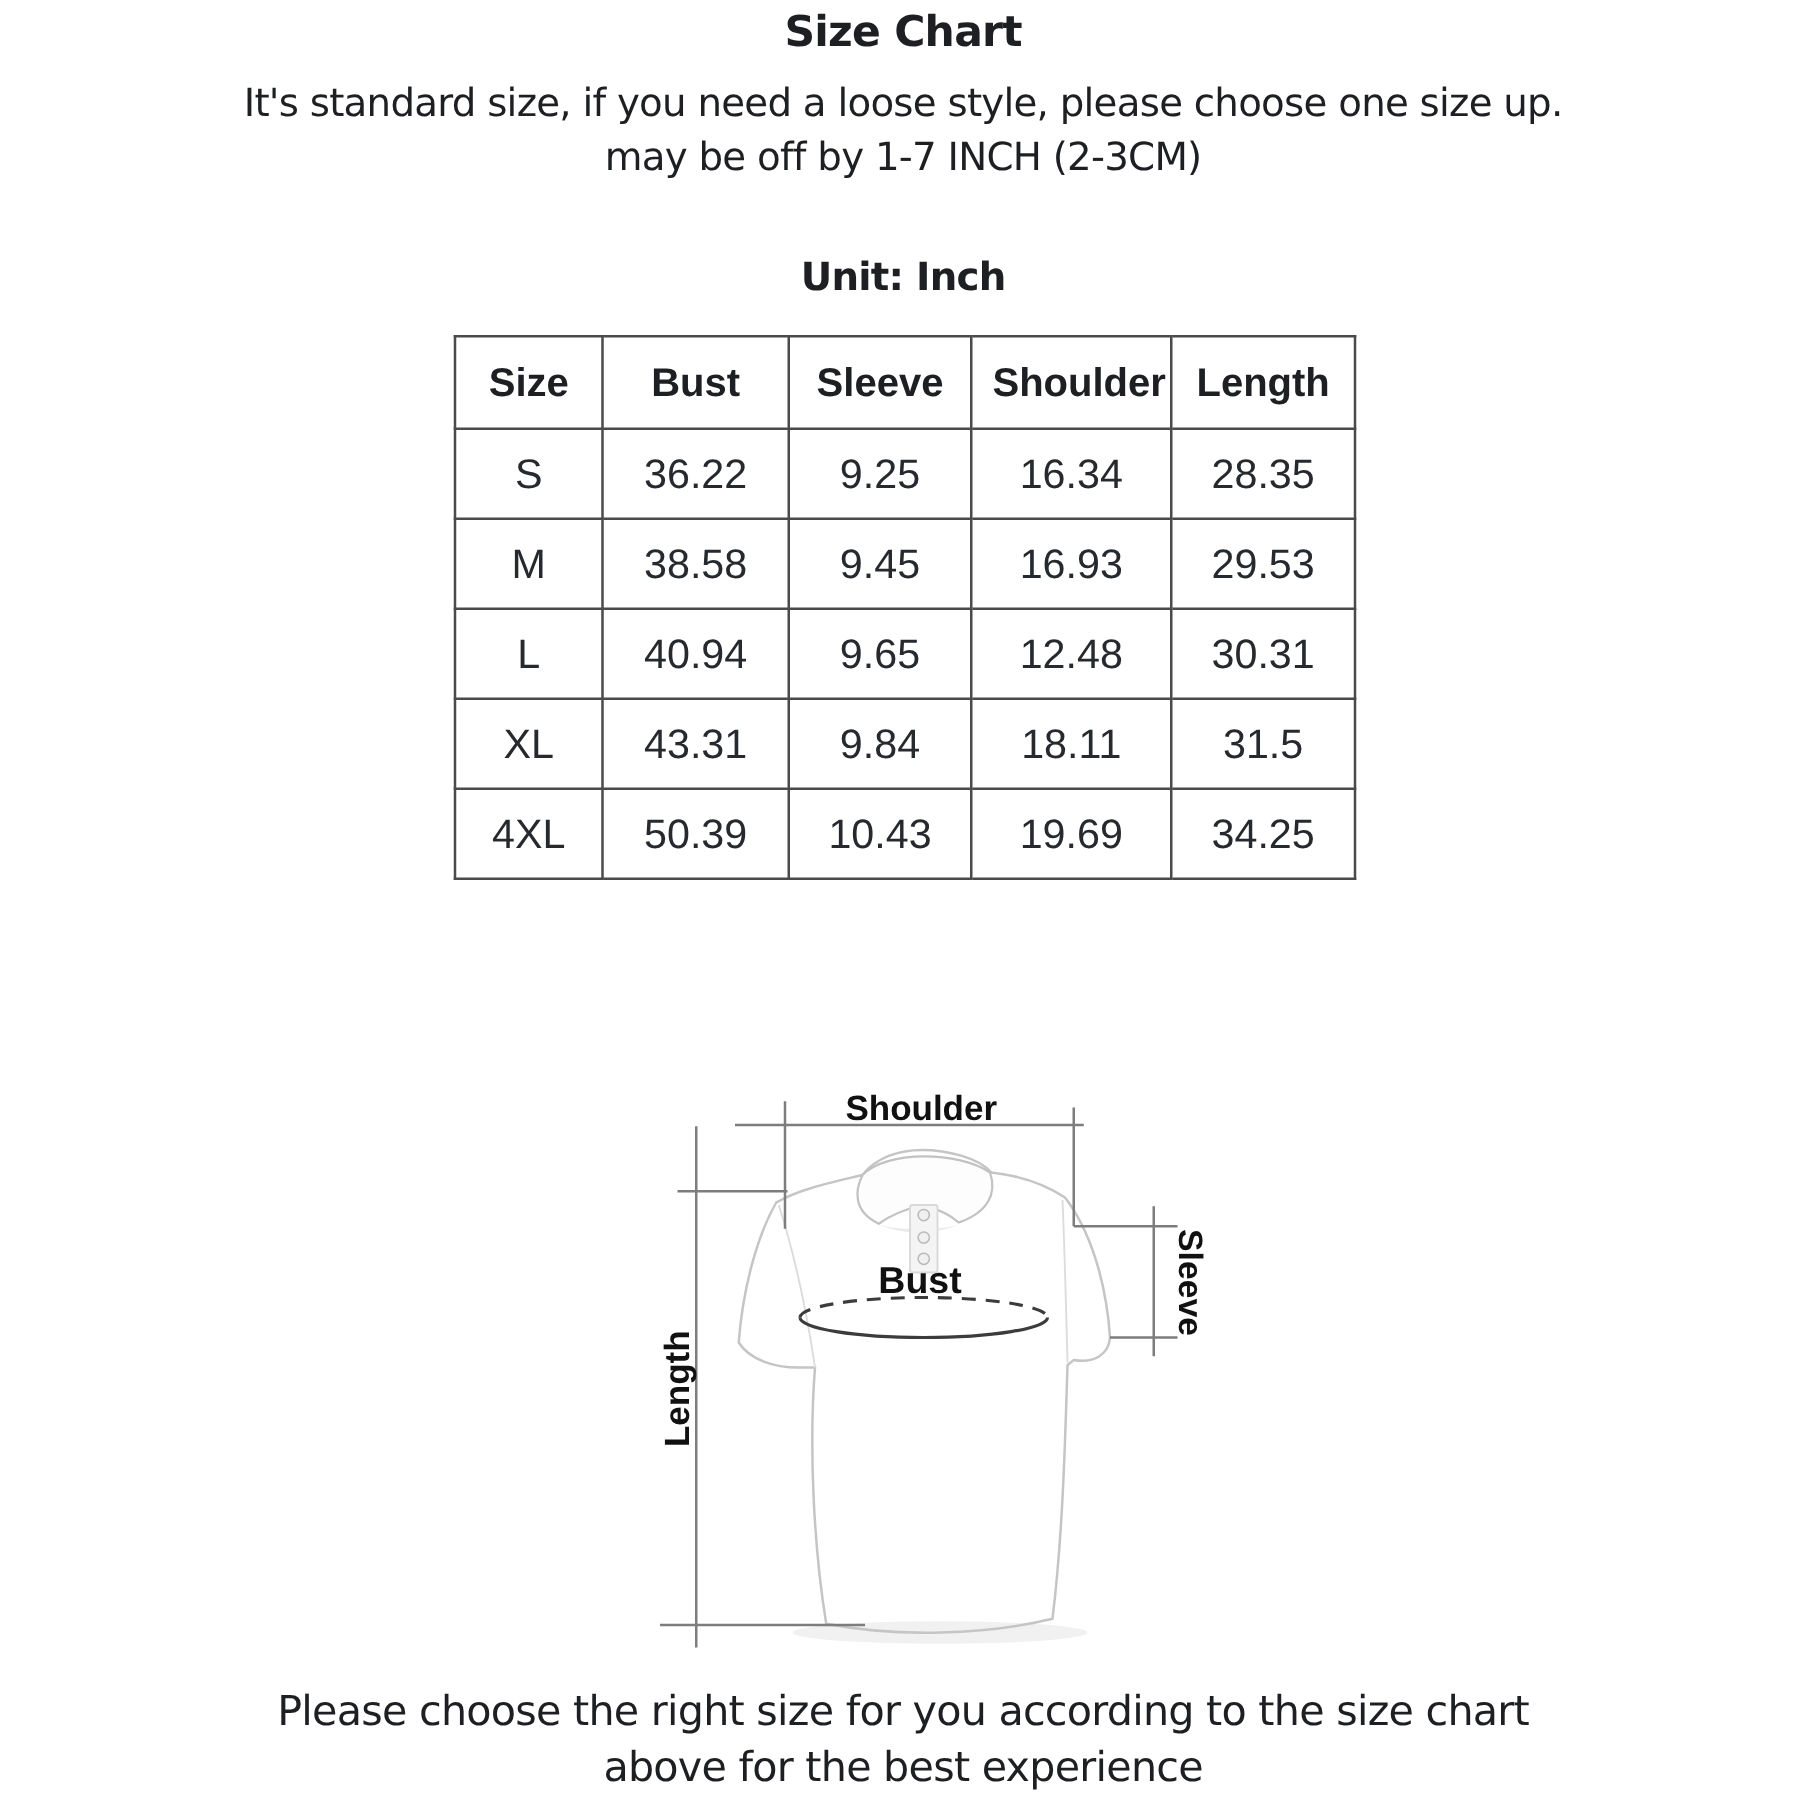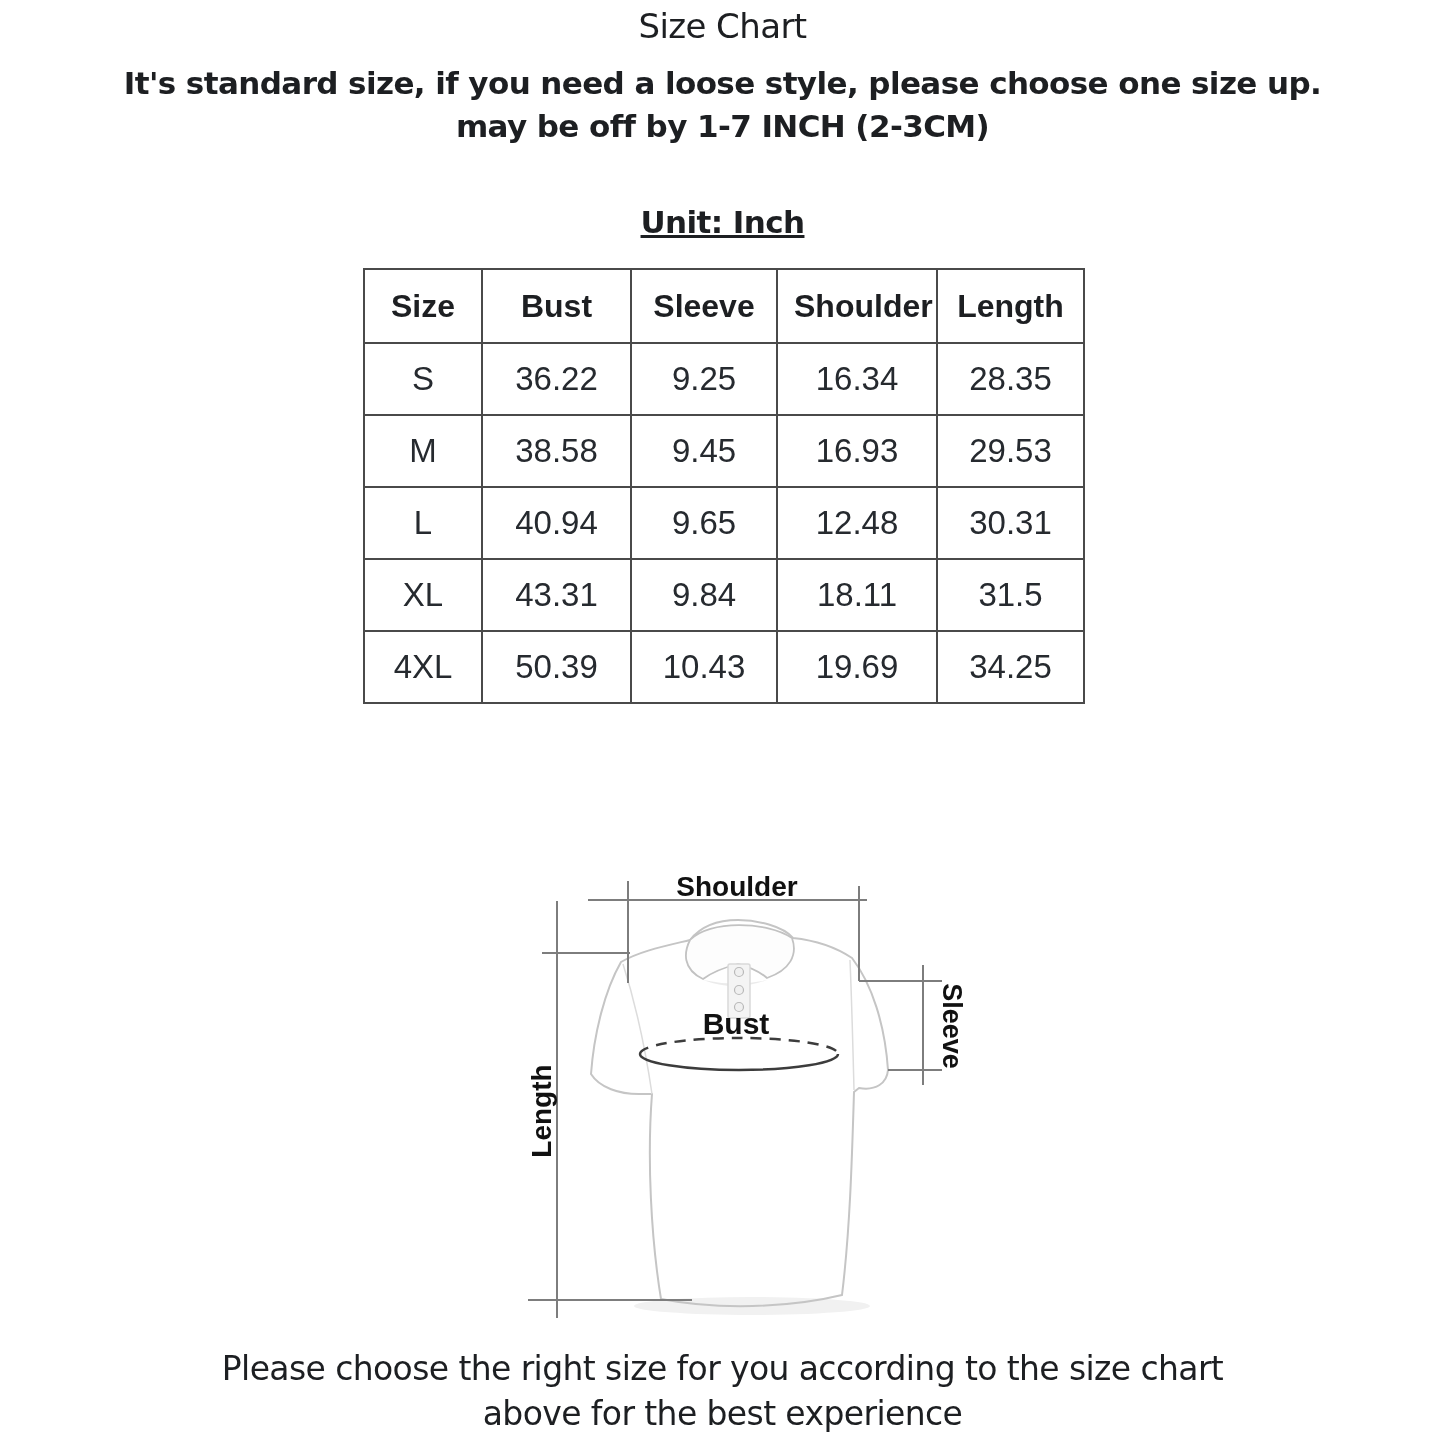--- a/index.html
+++ b/index.html
@@ -13,29 +13,29 @@
     --ellipse:#3c3c3c;
   }
   html,body{margin:0;padding:0;}
   body{
     width:1445px;height:1445px;background:#ffffff;position:relative;
     font-family:"Liberation Sans", sans-serif;color:var(--text);overflow:hidden;
   }
   .geo{font-family:"DejaVu Sans", sans-serif;letter-spacing:-0.6px;}
   .page-title{
     position:absolute;top:6px;left:0;width:100%;text-align:center;
-    font-size:34px;font-weight:400;
+    font-size:34px;font-weight:700;
   }
   .subtitle{
     position:absolute;top:62px;left:0;width:100%;text-align:center;
-    font-size:31px;line-height:43px;font-weight:700;
+    font-size:31px;line-height:43px;font-weight:400;
   }
   .unit-label{
     position:absolute;top:204px;left:0;width:100%;text-align:center;
-    font-size:31px;font-weight:700;text-decoration:underline;
+    font-size:31px;font-weight:700;
   }
   .size-table{
     position:absolute;left:363px;top:268px;width:720px;
     border-collapse:collapse;table-layout:fixed;
     font-family:"Liberation Sans", sans-serif;
   }
   .size-table th,.size-table td{
     border:2px solid var(--table-border);
     text-align:center;vertical-align:middle;padding:16px;
     background:#ffffff;

